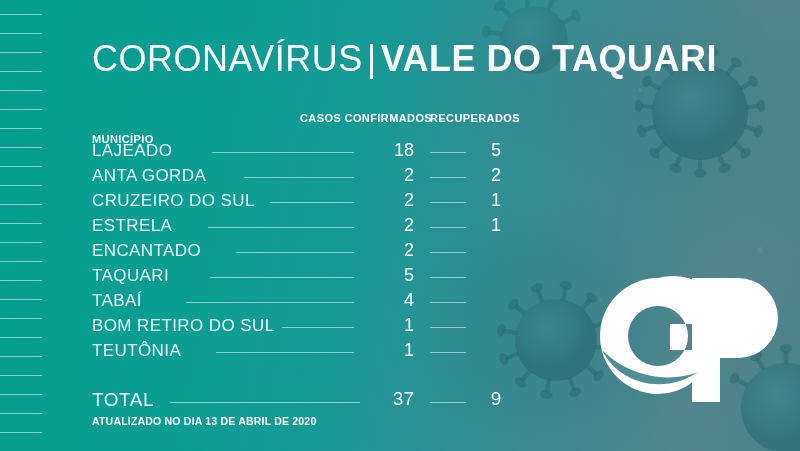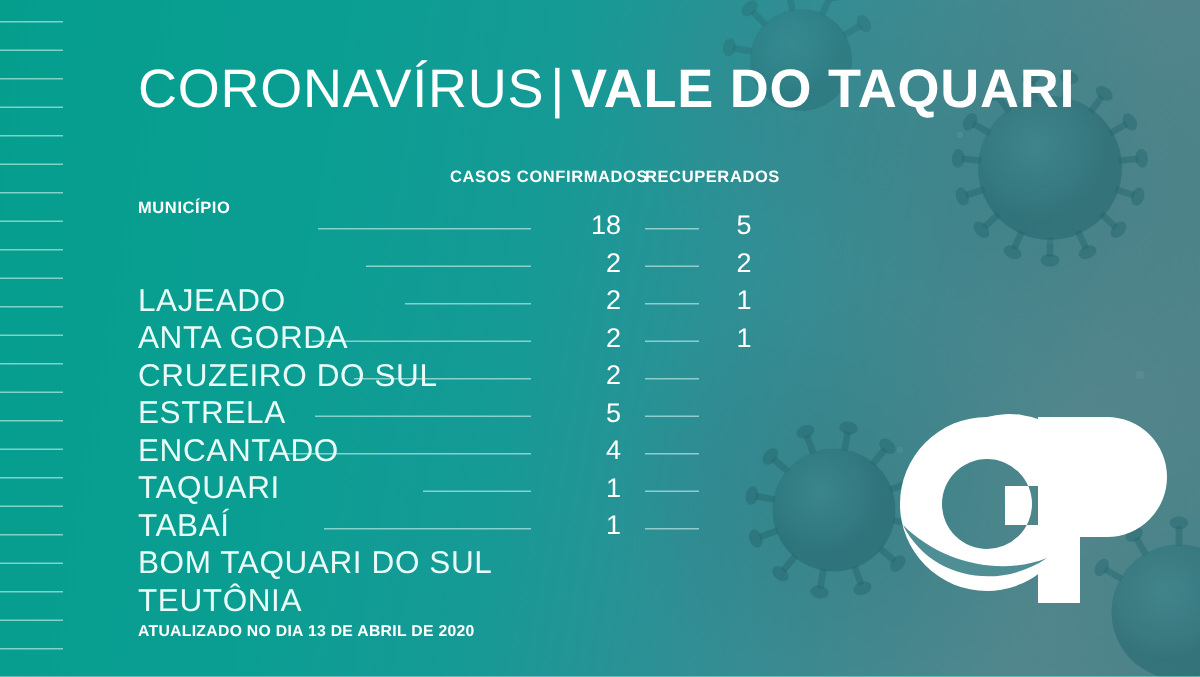--- a/index.html
+++ b/index.html
@@ -92,25 +92,24 @@
 
   .rows { position:absolute; left:0; top:28px; width:660px; }
 
   .row {
     position:relative;
     height:25px;
     color:#eafcf8;
   }
   .row .name {
     position:absolute; left:0; top:1px;
-    font-size:21px; font-weight:300;
+    font-size:17px; font-weight:300;
     letter-spacing:.4px;
     color:#e9fbf7;
     white-space:nowrap;
-    margin-top:48px;
   }
   .row .lead {
     position:absolute; top:12px;
     height:1px;
     background:rgba(230,255,250,.55);
   }
   .row .conf {
     position:absolute; left:276px; top:0;
     width:46px; text-align:right;
     font-size:18px; font-weight:300;
@@ -345,38 +344,45 @@
 
         <div class="row">
           <span class="name">TABAÍ</span>
           <span class="lead" style="left:94px;width:168px"></span>
           <span class="conf">4</span>
           <span class="mid-dash"></span>
           <span class="rec"></span>
         </div>
 
         <div class="row">
-          <span class="name">BOM TAQUARI DO SUL</span>
+          <span class="name">BOM RETIRO DO SUL</span>
           <span class="lead" style="left:190px;width:72px"></span>
           <span class="conf">1</span>
           <span class="mid-dash"></span>
           <span class="rec"></span>
         </div>
 
         <div class="row">
           <span class="name">TEUTÔNIA</span>
           <span class="lead" style="left:124px;width:138px"></span>
           <span class="conf">1</span>
           <span class="mid-dash"></span>
           <span class="rec"></span>
         </div>
 
       </div>
     </div>
 
+    <div class="total-row">
+      <span class="name">TOTAL</span>
+      <span class="lead"></span>
+      <span class="conf">37</span>
+      <span class="mid-dash"></span>
+      <span class="rec">9</span>
+    </div>
 
     <div class="footer">
       <div>ATUALIZADO NO DIA 13 DE ABRIL DE 2020</div>
     </div>
 
   </div>
 
   <svg class="logo" viewBox="0 0 196 136" width="196" height="136">
     <g fill="#ffffff">
 

